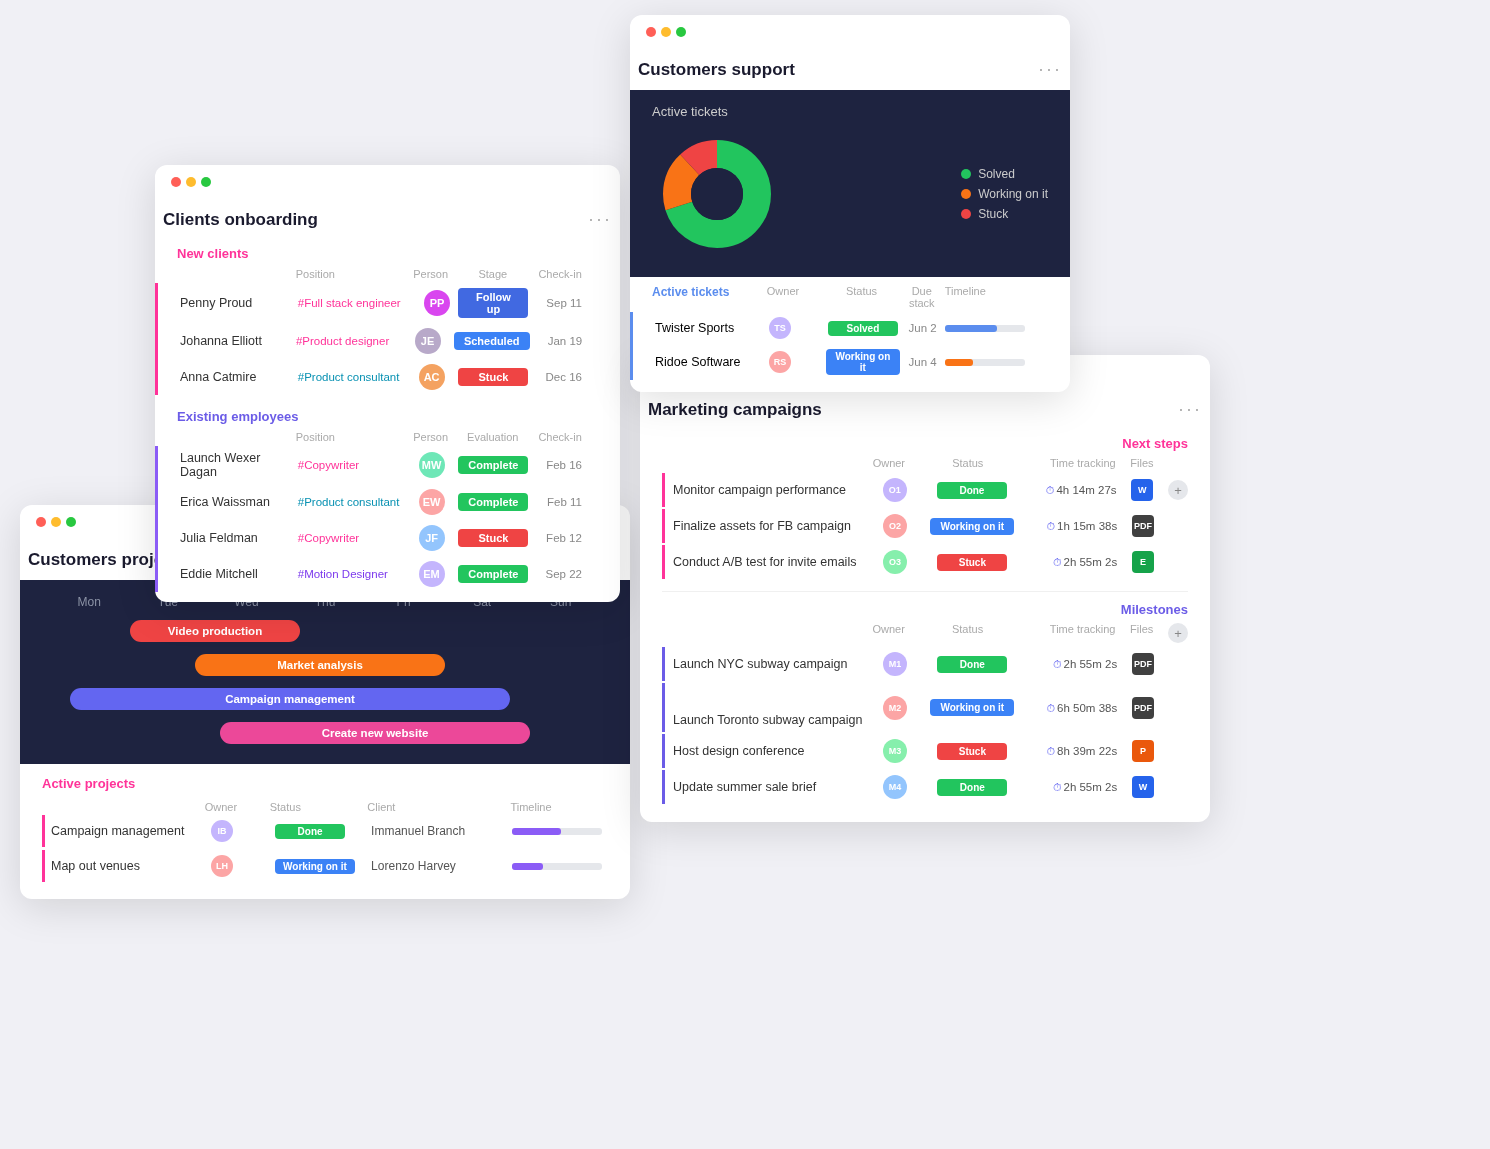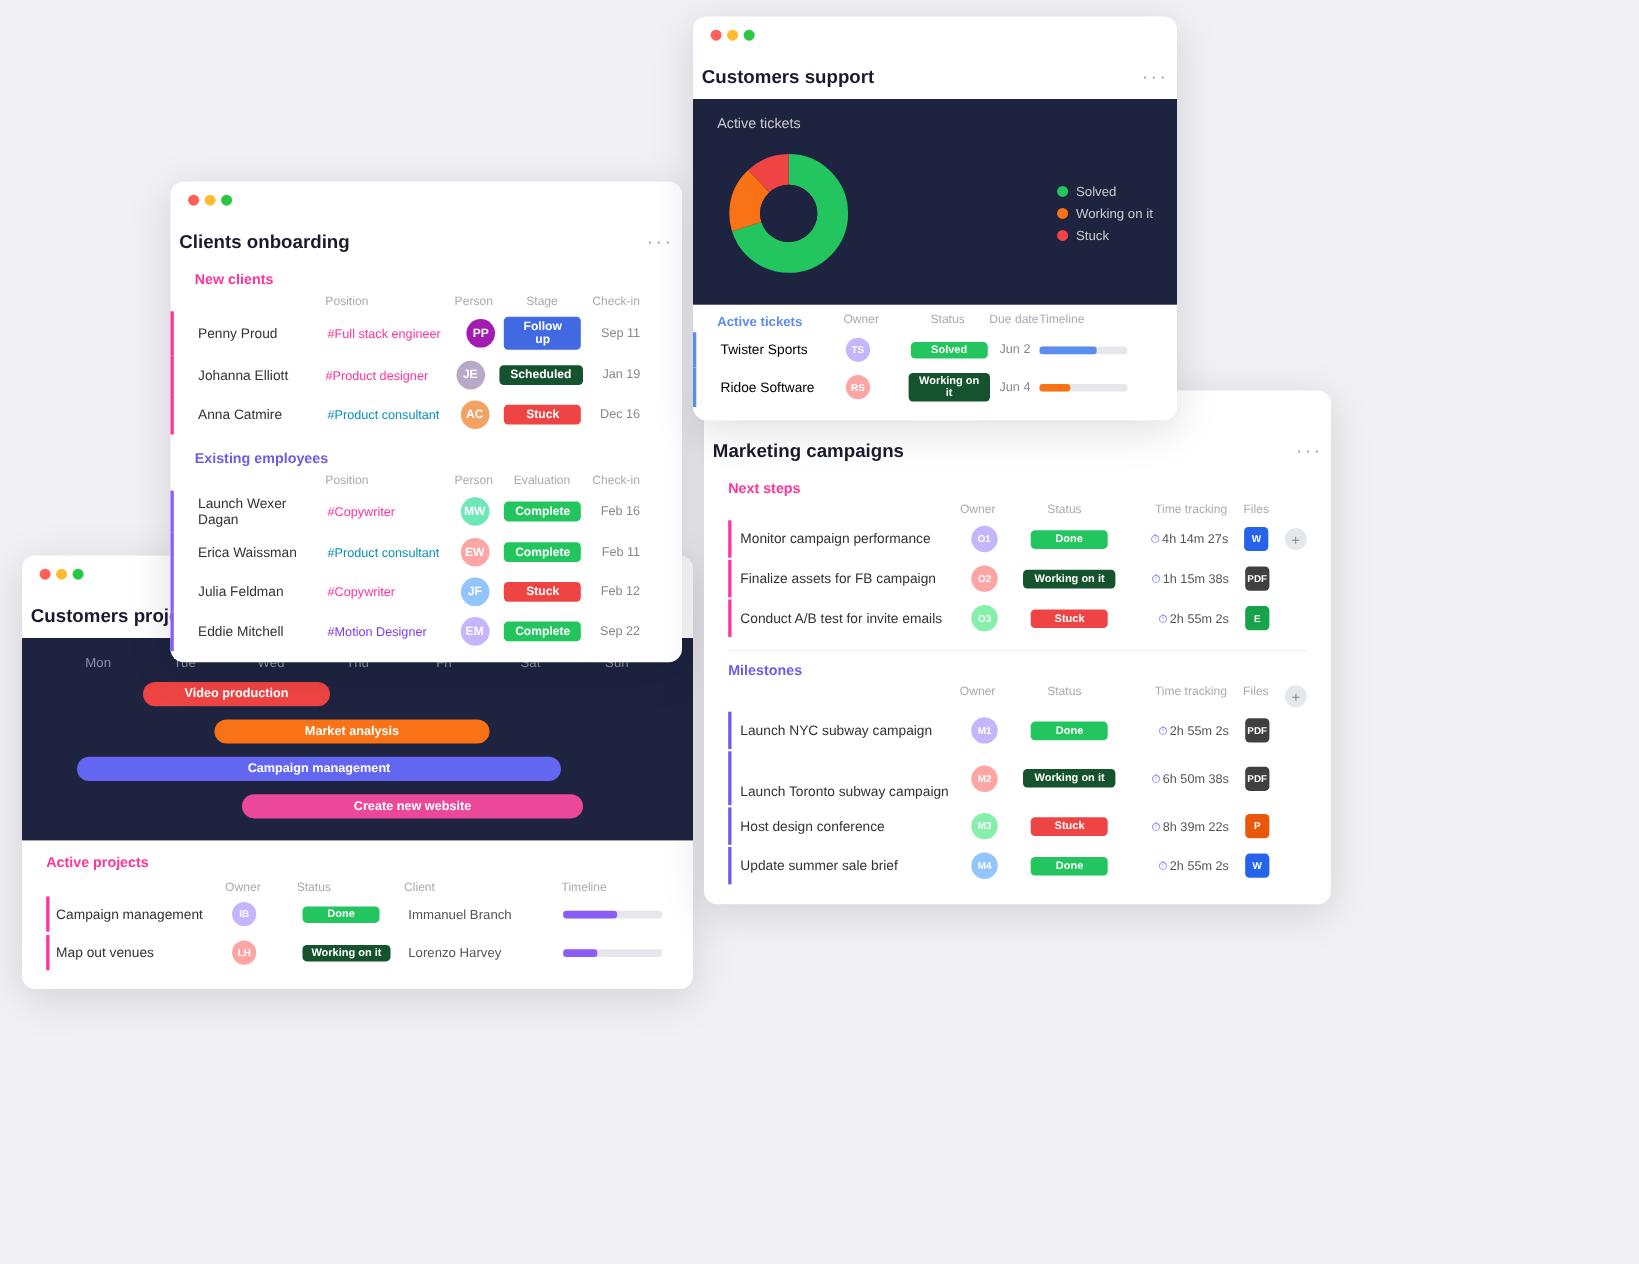--- a/index.html
+++ b/index.html
@@ -71,21 +71,21 @@
       display: inline-block;
       padding: 3px 10px;
       border-radius: 4px;
       font-size: 11px;
       font-weight: 600;
       color: #fff;
       text-align: center;
       min-width: 70px;
     }
     .badge-blue { background: #4169e1; }
-    .badge-orange { background: #14532d; }
+    .badge-orange { background: #3b82f6; }
     .badge-red { background: #ef4444; }
     .badge-green { background: #22c55e; }
     .avatar-placeholder {
       width: 26px; height: 26px;
       border-radius: 50%;
       background: #c4c4c4;
       display: inline-flex;
       align-items: center;
       justify-content: center;
       font-size: 11px;
@@ -190,21 +190,21 @@
       margin-bottom: 3px;
     }
 
     
     #card-marketing {
       left: 640px; top: 355px;
       width: 570px;
       z-index: 3;
     }
     .marketing-section { padding: 6px 22px; }
-    .marketing-section-label { font-size: 13px; font-weight: 700; color: #ff3399; margin-bottom: 4px; }
+    .marketing-section-label { font-size: 13px; font-weight: 700; color: #ff3399; margin-bottom: 4px; text-align: right; }
     .marketing-section-label.blue { color: #6b5ce7; }
     .mkt-header { display: flex; font-size: 11px; color: #aaa; padding: 2px 0 4px 0; }
     .mkt-col-name { flex: 3; }
     .mkt-col-owner { flex: 0.9; text-align: center; }
     .mkt-col-status { flex: 1.5; text-align: center; }
     .mkt-col-time { flex: 1.5; text-align: right; }
     .mkt-col-files { flex: 0.8; text-align: center; }
 
     .mkt-row {
       display: flex;
@@ -276,21 +276,21 @@
     <div class="col-position">Position</div>
     <div class="col-person">Person</div>
     <div class="col-stage">Stage</div>
     <div class="col-checkin">Check-in</div>
     <div style="flex:0.3"></div>
   </div>
 
   <div class="table-row pink-border">
     <div class="col-name" style="font-size:12.5px;color:#333;">Penny Proud</div>
     <div class="col-position"><span class="tag-link tag-pink">#Full stack engineer</span></div>
-    <div class="col-person"><div class="avatar-placeholder" style="background:#a21caf;margin-left:11px;">PP</div></div>
+    <div class="col-person"><div class="avatar-placeholder" style="background:#d946ef;margin-left:11px;">PP</div></div>
     <div class="col-stage"><span class="badge badge-blue">Follow up</span></div>
     <div class="col-checkin" style="font-size:11.5px;color:#888;">Sep 11</div>
     <div style="flex:0.3"></div>
   </div>
   <div class="table-row pink-border">
     <div class="col-name" style="font-size:12.5px;color:#333;">Johanna Elliott</div>
     <div class="col-position"><span class="tag-link tag-pink">#Product designer</span></div>
     <div class="col-person"><div class="avatar-placeholder" style="background:#b8a9c9;">JE</div></div>
     <div class="col-stage"><span class="badge badge-orange">Scheduled</span></div>
     <div class="col-checkin" style="font-size:11.5px;color:#888;">Jan 19</div>
@@ -385,21 +385,21 @@
           <span>Stuck</span>
         </div>
       </div>
     </div>
   </div>
 
   <div class="support-tickets-header">
     <div class="col-client">Active tickets</div>
     <div class="col-owner" style="font-size:11px;color:#aaa;">Owner</div>
     <div class="col-status" style="font-size:11px;color:#aaa;text-align:center;">Status</div>
-    <div class="col-due" style="font-size:11px;color:#aaa;">Due date</div>
+    <div class="col-due" style="font-size:11px;color:#aaa;">Due stack</div>
     <div class="col-timeline" style="font-size:11px;color:#aaa;">Timeline</div>
     <div style="flex:0.3"></div>
   </div>
 
   <div class="support-row">
     <div class="col-client">Twister Sports</div>
     <div class="col-owner"><div class="avatar-placeholder" style="background:#c4b5fd;width:22px;height:22px;font-size:9px;">TS</div></div>
     <div class="col-status"><span class="badge badge-green" style="font-size:10px;padding:2px 8px;">Solved</span></div>
     <div class="col-due" style="font-size:11.5px;color:#888;">Jun 2</div>
     <div class="col-timeline">

